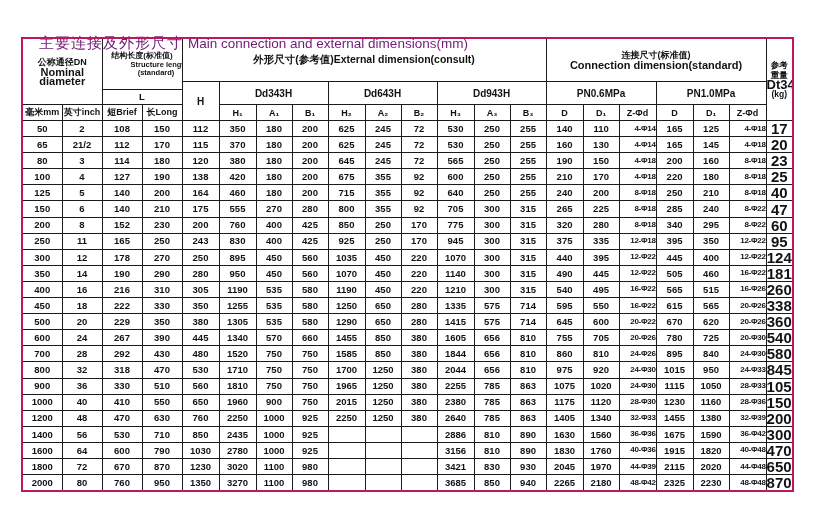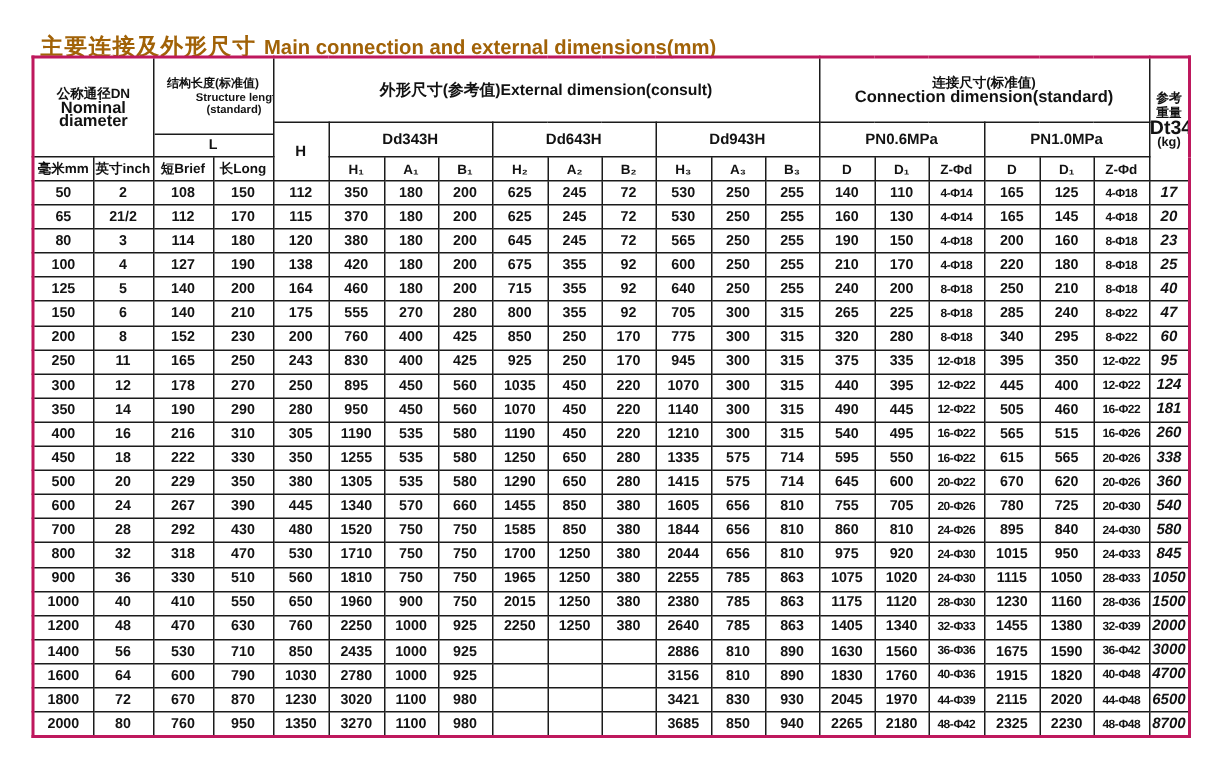--- a/index.html
+++ b/index.html
@@ -4,22 +4,22 @@
 <style>
   html, body { margin: 0; padding: 0; background: #ffffff; }
   body {
     width: 813px; height: 505px; overflow: hidden;
     font-family: "Liberation Sans", "DejaVu Sans", sans-serif;
     color: #111;
   }
   .page { position: relative; width: 813px; height: 505px; background: #fff; }
 
   .title {
-    position: absolute; left: 27px; top: 7px; margin: 0;
-    font-weight: bold; white-space: nowrap; color: #a16207;
+    position: absolute; left: 27px; top: 7px; margin: 12px;
+    font-weight: normal; white-space: nowrap; color: #701a75;
   }
   .title-zh { font-size: 15px; letter-spacing: 1px; margin-right: 5px; }
   .title-en { font-size: 13.5px; }
 
   table.dims {
     position: absolute; left: 21px; top: 37px; width: 773px;
     border-collapse: collapse; table-layout: fixed;
     border: 2px solid #be185d;
   }
   table.dims th, table.dims td {
@@ -46,22 +46,22 @@
     font-size: 9.5px;
   }
 
   .th-wt .grp-zh { font-size: 8.5px; line-height: 10px; }
   .th-wt .wt-model { font-size: 13px; line-height: 9px; }
   .th-wt .wt-unit { font-size: 8.5px; line-height: 10px; }
 
   
   table.dims td { height: 15.1px; font-size: 9.5px; line-height: 1; }
   table.dims td:nth-child(17),
-  table.dims td:nth-child(20) { font-size: 8px; letter-spacing: -0.3px; }
-  table.dims td:nth-child(21) { font-size: 10px; font-style: italic; }
+  table.dims td:nth-child(20) { font-size: 8px; letter-spacing: -0.3px; text-align: right; }
+  table.dims td:nth-child(21) { font-size: 15px; }
 
   
   col.c-mm { width: 40px; }  col.c-in { width: 40px; }
   col.c-sh { width: 40px; }  col.c-lg { width: 40px; }
   col.c-h  { width: 37px; }
   col.c-n1 { width: 37px; }  col.c-n2 { width: 36px; }  col.c-n3 { width: 36px; }
   col.c-zf { width: 37px; }
   col.c-kg { width: 27px; }
 </style>
 </head>

